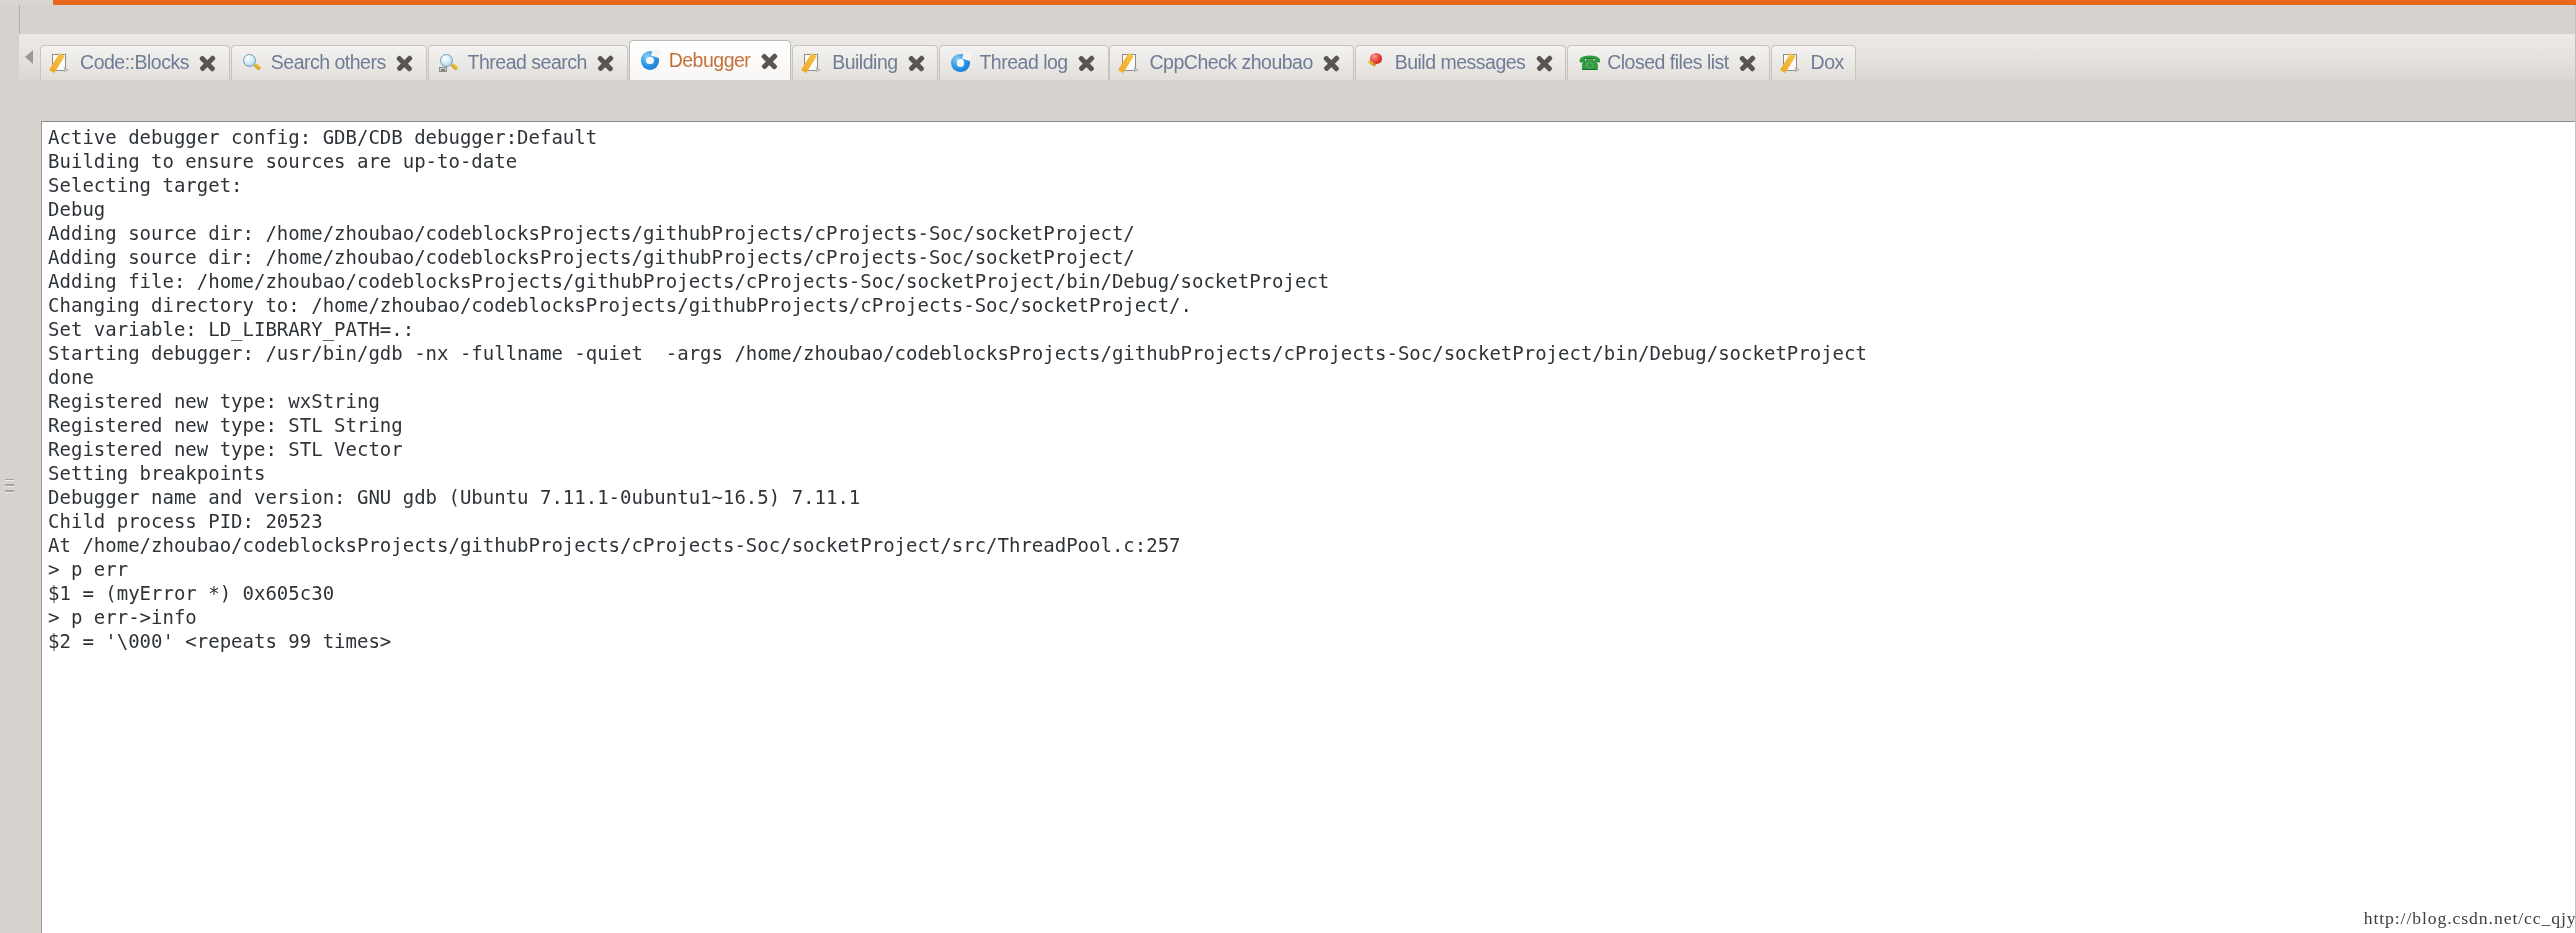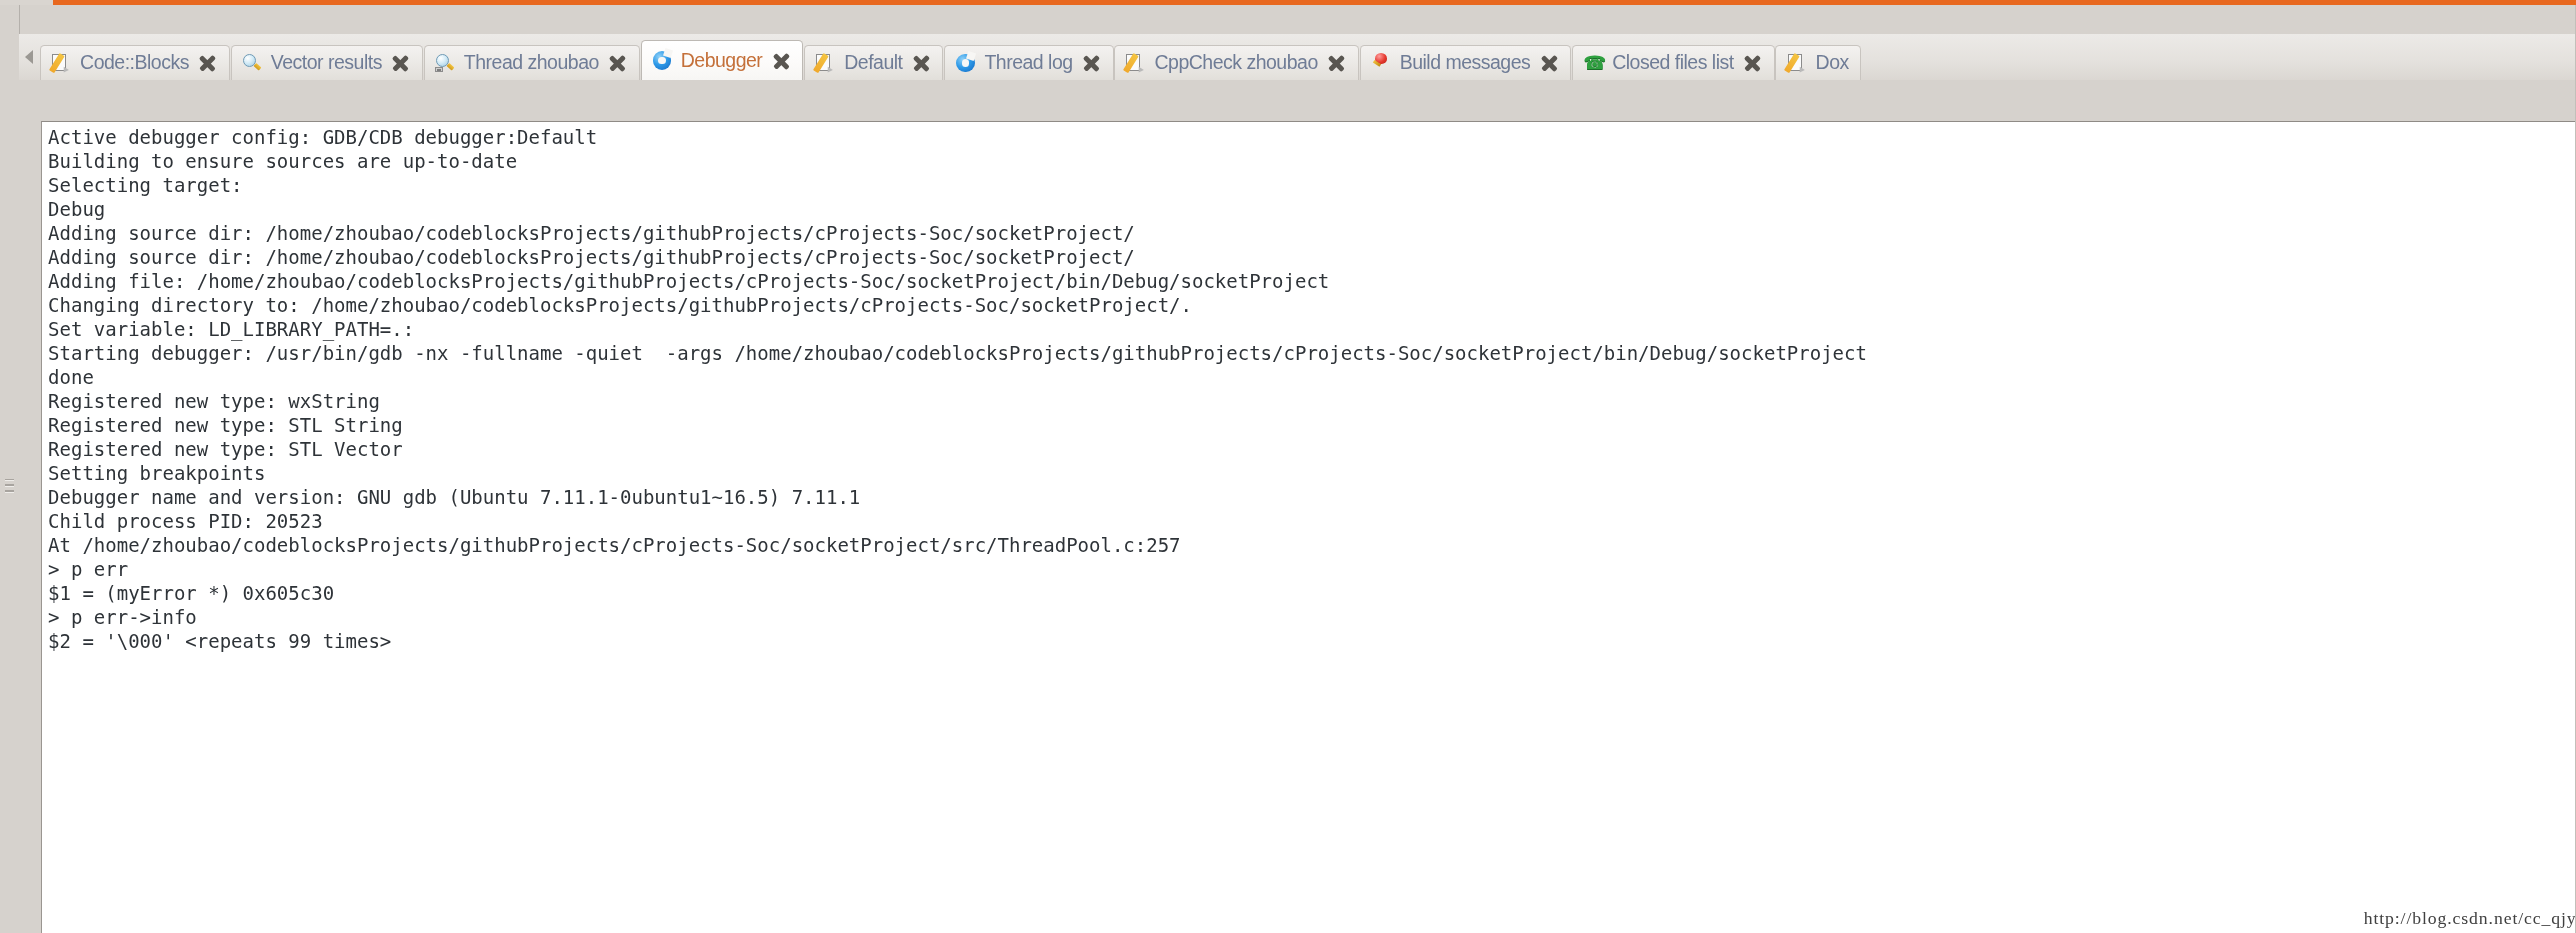--- a/index.html
+++ b/index.html
@@ -406,48 +406,48 @@
               <span class="tip"></span>
             </span>
             <span class="tab-label">Code::Blocks</span>
             <span class="tab-close"></span>
           </div>
           <div class="tab">
             <span class="ticon ic-magnifier">
               <span class="lens"></span>
               <span class="handle"></span>
             </span>
-            <span class="tab-label">Vector results</span>
+            <span class="tab-label">Search others</span>
             <span class="tab-close"></span>
           </div>
           <div class="tab">
             <span class="ticon ic-magnifier">
               <span class="lens"></span>
               <span class="handle"></span>
               <span class="base"></span>
             </span>
-            <span class="tab-label">Thread zhoubao</span>
+            <span class="tab-label">Thread search</span>
             <span class="tab-close"></span>
           </div>
           <div class="tab active">
             <span class="ticon ic-gear">
               <span class="ring"></span>
               <span class="hole"></span>
               <span class="notch"></span>
             </span>
             <span class="tab-label">Debugger</span>
             <span class="tab-close"></span>
           </div>
           <div class="tab">
             <span class="ticon ic-notepad">
               <span class="pad"></span>
               <span class="pencil"></span>
               <span class="tip"></span>
             </span>
-            <span class="tab-label">Default</span>
+            <span class="tab-label">Building</span>
             <span class="tab-close"></span>
           </div>
           <div class="tab">
             <span class="ticon ic-gear">
               <span class="ring"></span>
               <span class="hole"></span>
               <span class="notch"></span>
             </span>
             <span class="tab-label">Thread log</span>
             <span class="tab-close"></span>

